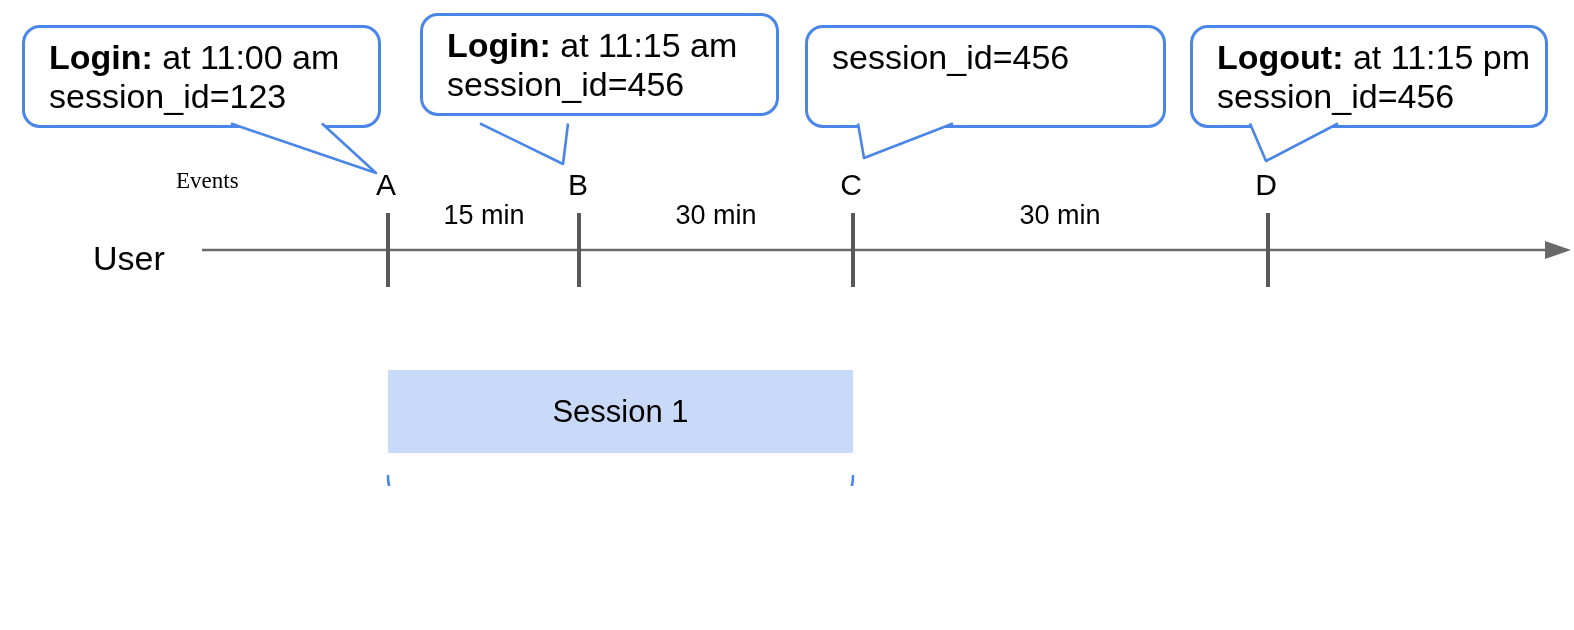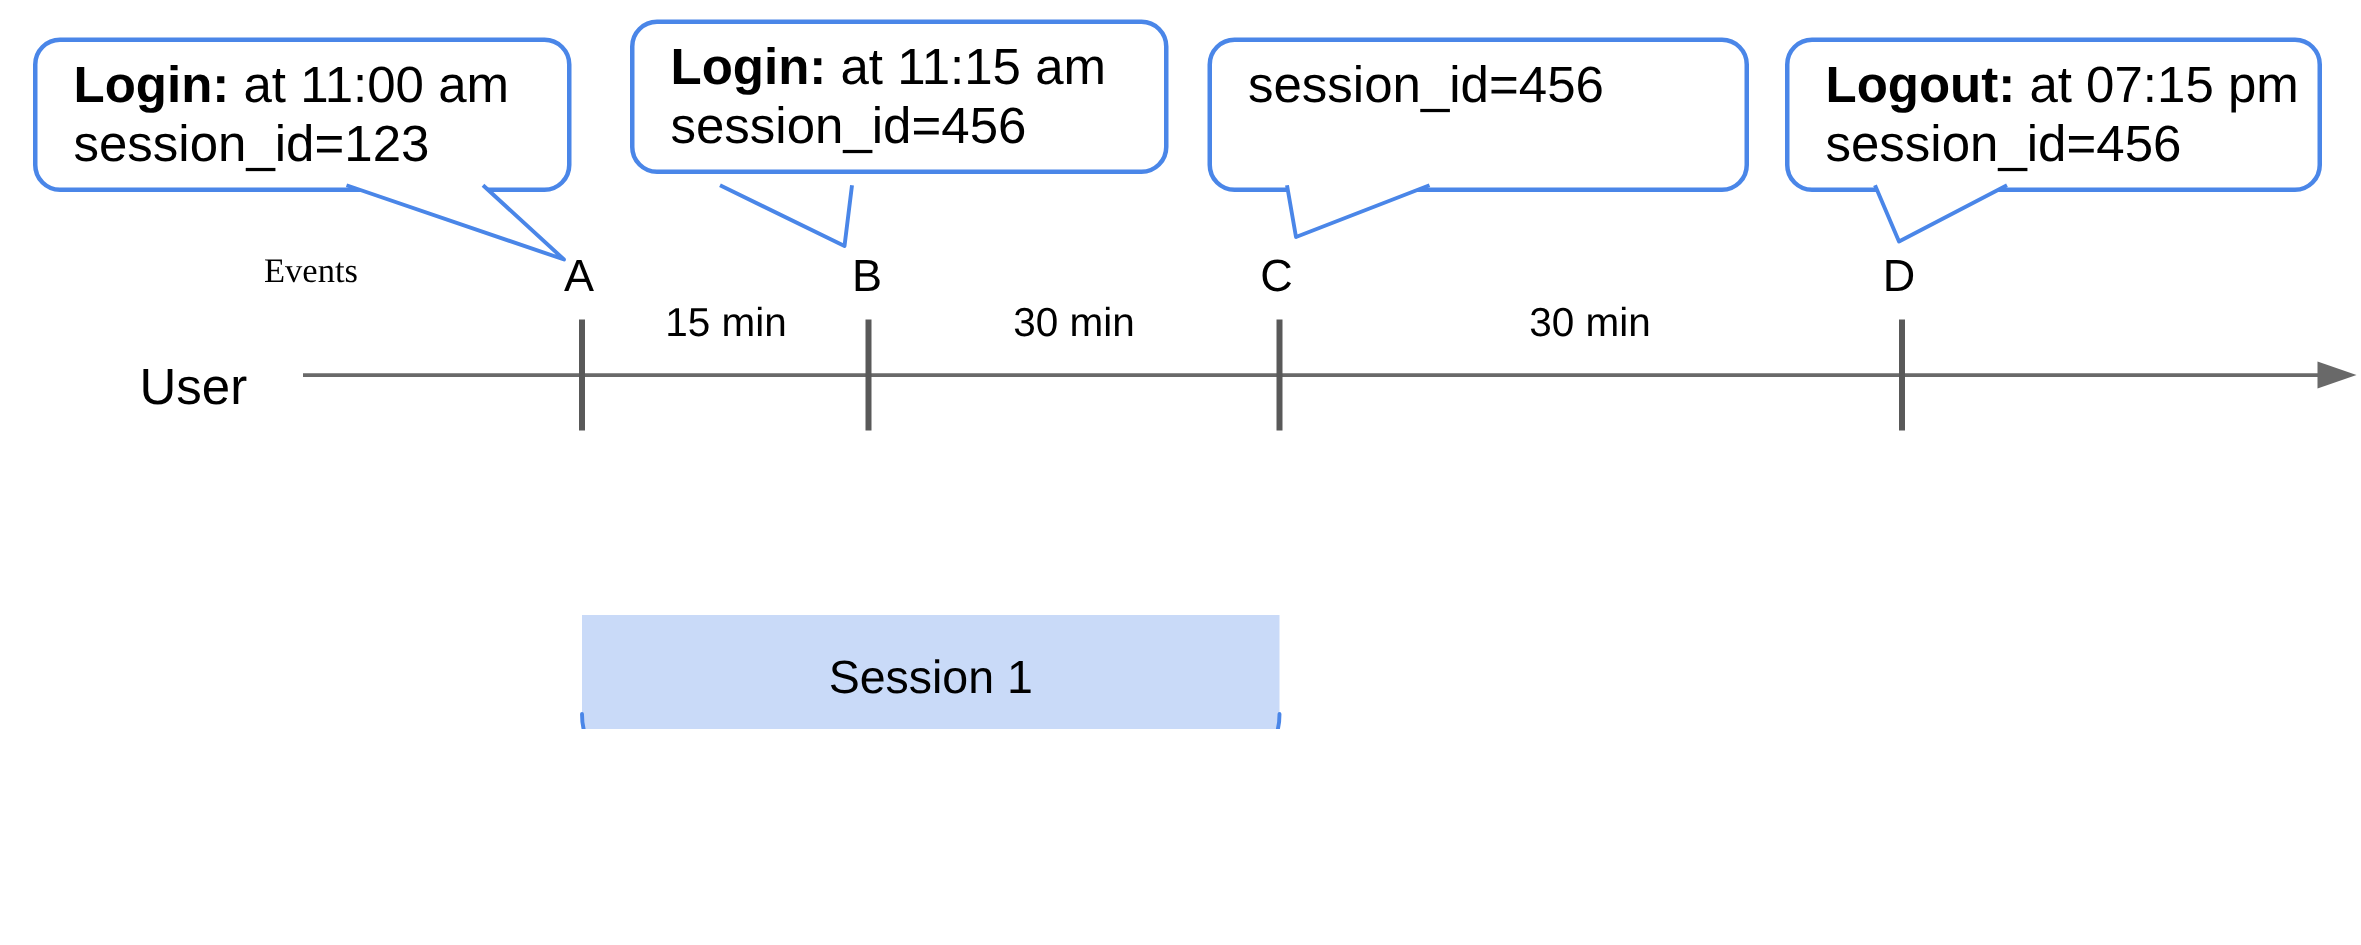--- a/index.html
+++ b/index.html
@@ -41,21 +41,20 @@
   #marker-d{left:1266px;}
   .interval{top:200px;font-size:27px;transform:translateX(-50%);}
   #interval-1{left:484px;}
   #interval-2{left:716px;}
   #interval-3{left:1060px;}
   .session-box{
     position:absolute;left:388px;top:370px;width:465px;height:83px;
     background:var(--session-fill);
     display:flex;align-items:center;justify-content:center;
     font-size:31px;
-    margin-top:40px;
   }
   .session-length{left:620px;top:580px;font-size:32px;transform:translateX(-50%);}
 </style>
 </head>
 <body>
 
 <div class="canvas">
 
   <div class="callout" id="callout-1">
     <div><span class="bold">Login:</span><span> at 11:00 am</span></div>
@@ -65,21 +64,21 @@
   <div class="callout" id="callout-2">
     <div><span class="bold">Login:</span><span> at 11:15 am</span></div>
     <div>session_id=456</div>
   </div>
 
   <div class="callout" id="callout-3">
     <div>session_id=456</div>
   </div>
 
   <div class="callout" id="callout-4">
-    <div><span class="bold">Logout:</span><span> at 07:15 pm</span></div>
+    <div><span class="bold">Logout:</span><span> at 11:15 pm</span></div>
     <div>session_id=456</div>
   </div>
 
   <div class="session-box">
     <span>Session 1</span>
   </div>
 
   <svg class="overlay" viewBox="0 0 1574 630">
 
     <path d="M 231,123.5 L 376,173 L 322,123.5" style="fill:#ffffff;stroke:var(--accent-blue);stroke-width:2.6;stroke-linejoin:round"></path>

